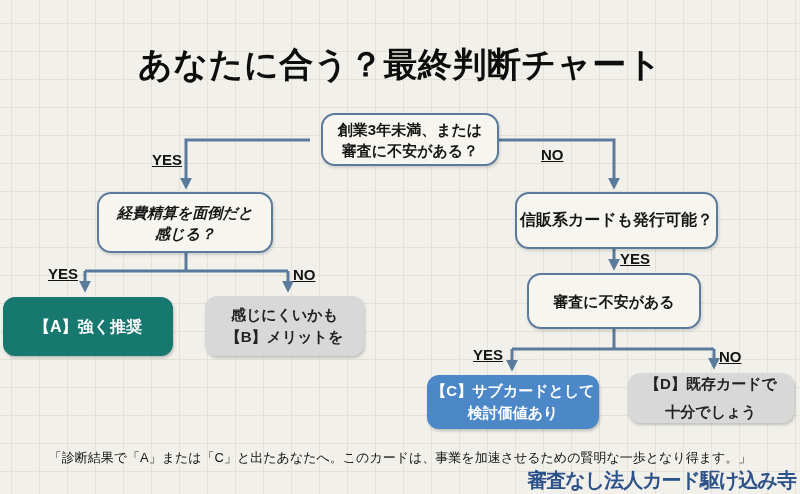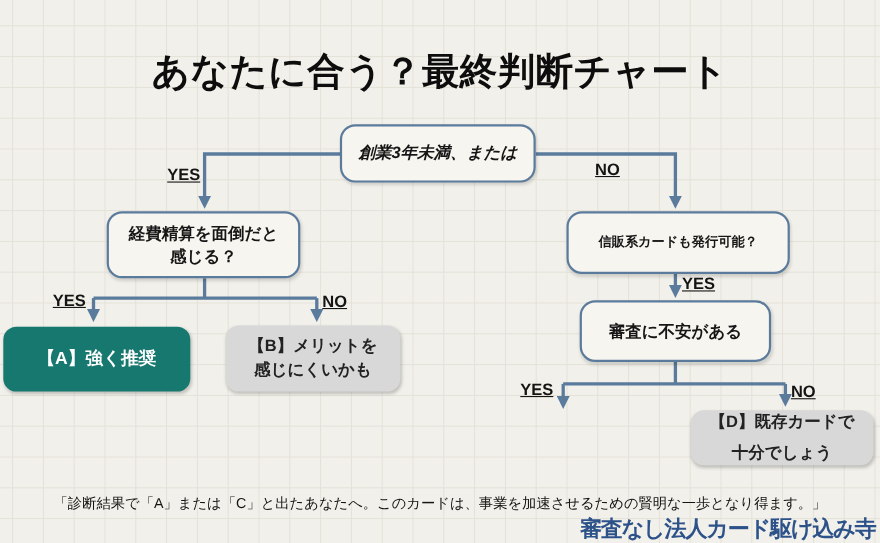--- a/index.html
+++ b/index.html
@@ -44,23 +44,23 @@
     text-align:center;box-sizing:border-box;
     font-size:15px;
   }
   .rbox.teal{background:#17786f;color:#ffffff;text-align:right;}
   .rbox.gray{background:#d8d8d8;color:#222222;}
   .rbox.blue{background:#4c87c8;color:#ffffff;}
   .branch-label{
     position:absolute;
     font-weight:bold;font-size:15px;color:#141414;text-decoration:underline;
   }
-  #q-start{left:309px;top:113px;width:178px;height:53px;font-size:15px;font-style:italic;}
-  #q-expense{left:97px;top:192px;width:176px;height:61px;font-size:15px;}
-  #q-shinpan{left:515px;top:192px;width:203px;height:57px;font-size:12px;}
+  #q-start{left:321px;top:113px;width:178px;height:53px;font-size:15px;}
+  #q-expense{left:97px;top:192px;width:176px;height:61px;font-size:15px;font-style:italic;}
+  #q-shinpan{left:515px;top:192px;width:203px;height:57px;font-size:16px;}
   #q-price{left:527px;top:273px;width:174px;height:56px;font-size:15px;}
   #result-a{left:3px;top:297px;width:170px;height:59px;font-size:16px;}
   #result-b{left:205px;top:296px;width:159px;height:60px;}
   #result-c{left:427px;top:375px;width:172px;height:54px;}
   #result-d{left:628px;top:373px;width:166px;height:50px;justify-content:space-between;}
   #label-yes-1{left:152px;top:151px;}
   #label-no-1{left:541px;top:146px;}
   #label-yes-2{left:48px;top:265px;}
   #label-no-2{left:293px;top:266px;}
   #label-yes-3{left:620px;top:250px;}
@@ -98,44 +98,49 @@
       <path d="M288,271 V288" marker-end="url(#ah)"></path>
       <path d="M614,249 V266" marker-end="url(#ah)"></path>
       <path d="M614,329 V349 M512,349 H714"></path>
       <path d="M512,349 V367" marker-end="url(#ah)"></path>
       <path d="M714,349 V365" marker-end="url(#ah)"></path>
     </g>
   </svg>
 
   <div class="qbox" id="q-start">
     <span>創業3年未満、または</span>
+    <span>審査に不安がある？</span>
   </div>
 
   <div class="qbox" id="q-expense">
     <span>経費精算を面倒だと</span>
     <span>感じる？</span>
   </div>
 
   <div class="qbox" id="q-shinpan">
     <span>信販系カードも発行可能？</span>
   </div>
 
   <div class="qbox" id="q-price">
     <span>審査に不安がある</span>
   </div>
 
   <div class="rbox teal" id="result-a">
     <span>【A】強く推奨</span>
   </div>
 
   <div class="rbox gray" id="result-b">
+    <span>感じにくいかも</span>
     <span>【B】メリットを</span>
-    <span>感じにくいかも</span>
   </div>
 
+  <div class="rbox blue" id="result-c">
+    <span>【C】サブカードとして</span>
+    <span>検討価値あり</span>
+  </div>
 
   <div class="rbox gray" id="result-d">
     <span>【D】既存カードで</span>
     <span>十分でしょう</span>
   </div>
 
   <div class="branch-label" id="label-yes-1">YES</div>
   <div class="branch-label" id="label-no-1">NO</div>
   <div class="branch-label" id="label-yes-2">YES</div>
   <div class="branch-label" id="label-no-2">NO</div>

